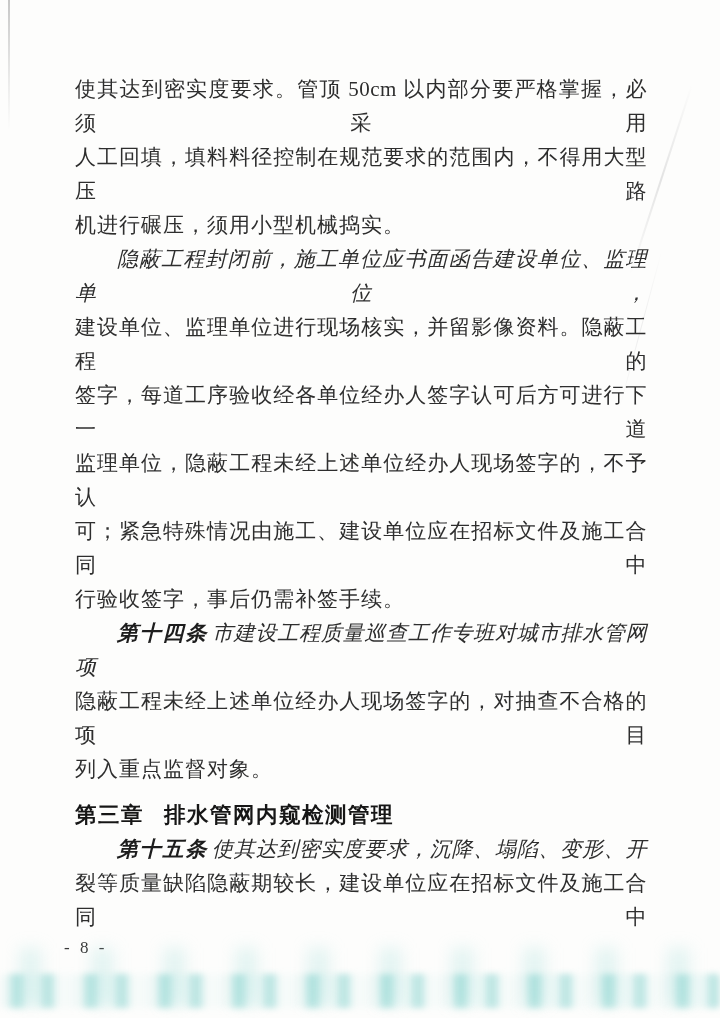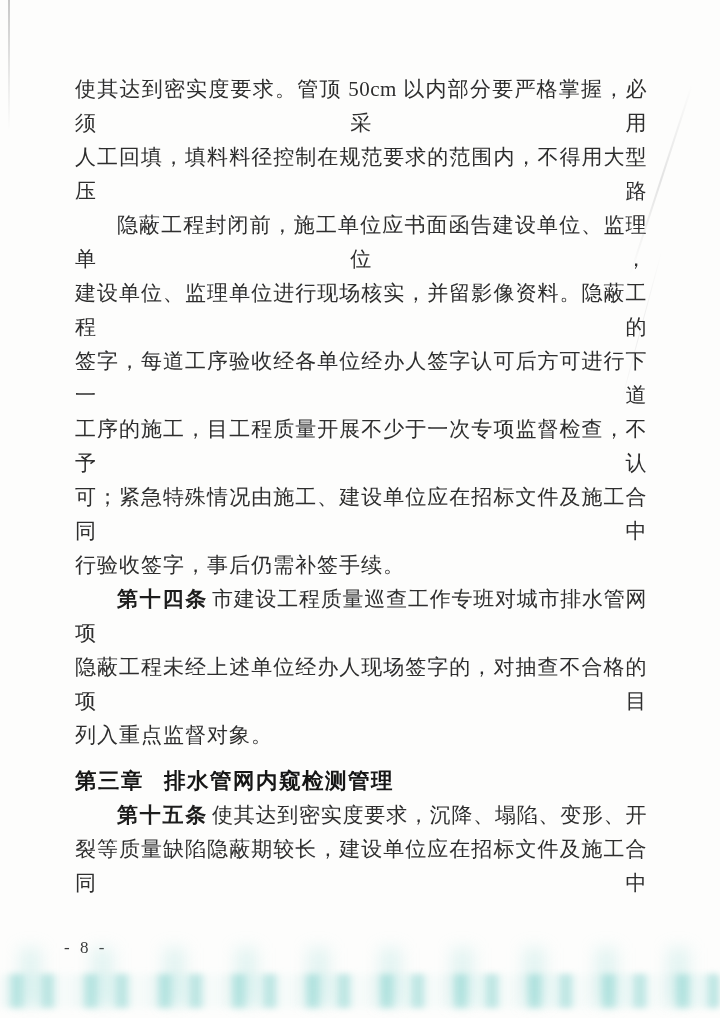--- a/index.html
+++ b/index.html
@@ -17,21 +17,21 @@
   }
   .ln{
     font-size:21px;
     line-height:34px;
     color:#2e2e2e;
     letter-spacing:0.5px;
     white-space:normal;
   }
   .full{ text-align:justify; text-align-last:justify; }
   .end{ text-align:left; letter-spacing:1px; }
-  .indent{ text-indent:42px; }
+  .indent{ text-indent:42px;font-style:italic; }
   .b{
     font-family:"Liberation Sans", sans-serif;
     font-weight:700;
     color:#1d1d1d;
     margin-right:4px;
     letter-spacing:1.5px;
   }
   .heading{
     font-family:"Liberation Sans", sans-serif;
     font-weight:700;
@@ -93,24 +93,25 @@
 
 <div class="page">
 
   <div class="scratch-left"></div>
   <div class="streak-1"></div>
   <div class="streak-2"></div>
 
   <main class="content">
     <div class="ln full">使其达到密实度要求。管顶 50cm 以内部分要严格掌握，必须采用</div>
     <div class="ln full">人工回填，填料料径控制在规范要求的范围内，不得用大型压路</div>
+    <div class="ln end">机进行碾压，须用小型机械捣实。</div>
     <div class="ln full indent">隐蔽工程封闭前，施工单位应书面函告建设单位、监理单位，</div>
     <div class="ln full">建设单位、监理单位进行现场核实，并留影像资料。隐蔽工程的</div>
     <div class="ln full">签字，每道工序验收经各单位经办人签字认可后方可进行下一道</div>
-    <div class="ln full">工序的施工，目工程质量开展不少于一次专项监督检查，不予认</div>
+    <div class="ln full">监理单位，隐蔽工程未经上述单位经办人现场签字的，不予认</div>
     <div class="ln full">可；紧急特殊情况由施工、建设单位应在招标文件及施工合同中</div>
     <div class="ln end">行验收签字，事后仍需补签手续。</div>
 
     <div class="ln full indent">
       <span class="b">第十四条</span><span>市建设工程质量巡查工作专班对城市排水管网项</span>
     </div>
     <div class="ln full">隐蔽工程未经上述单位经办人现场签字的，对抽查不合格的项目</div>
     <div class="ln end">列入重点监督对象。</div>
 
     <div class="ln heading">

